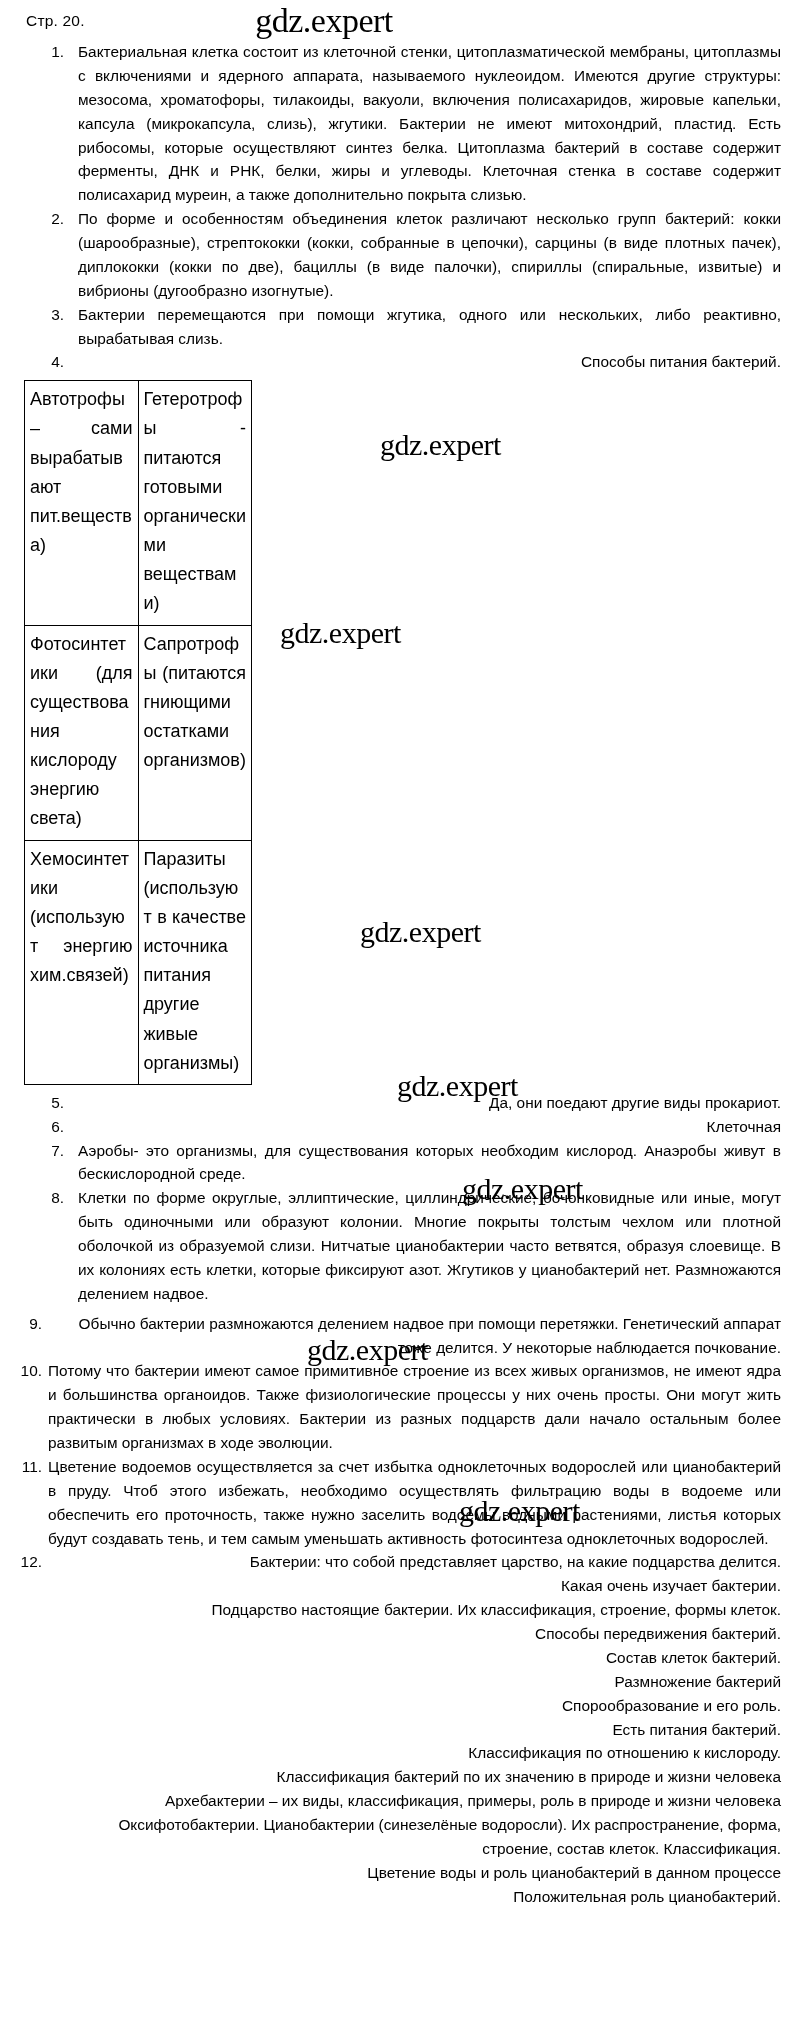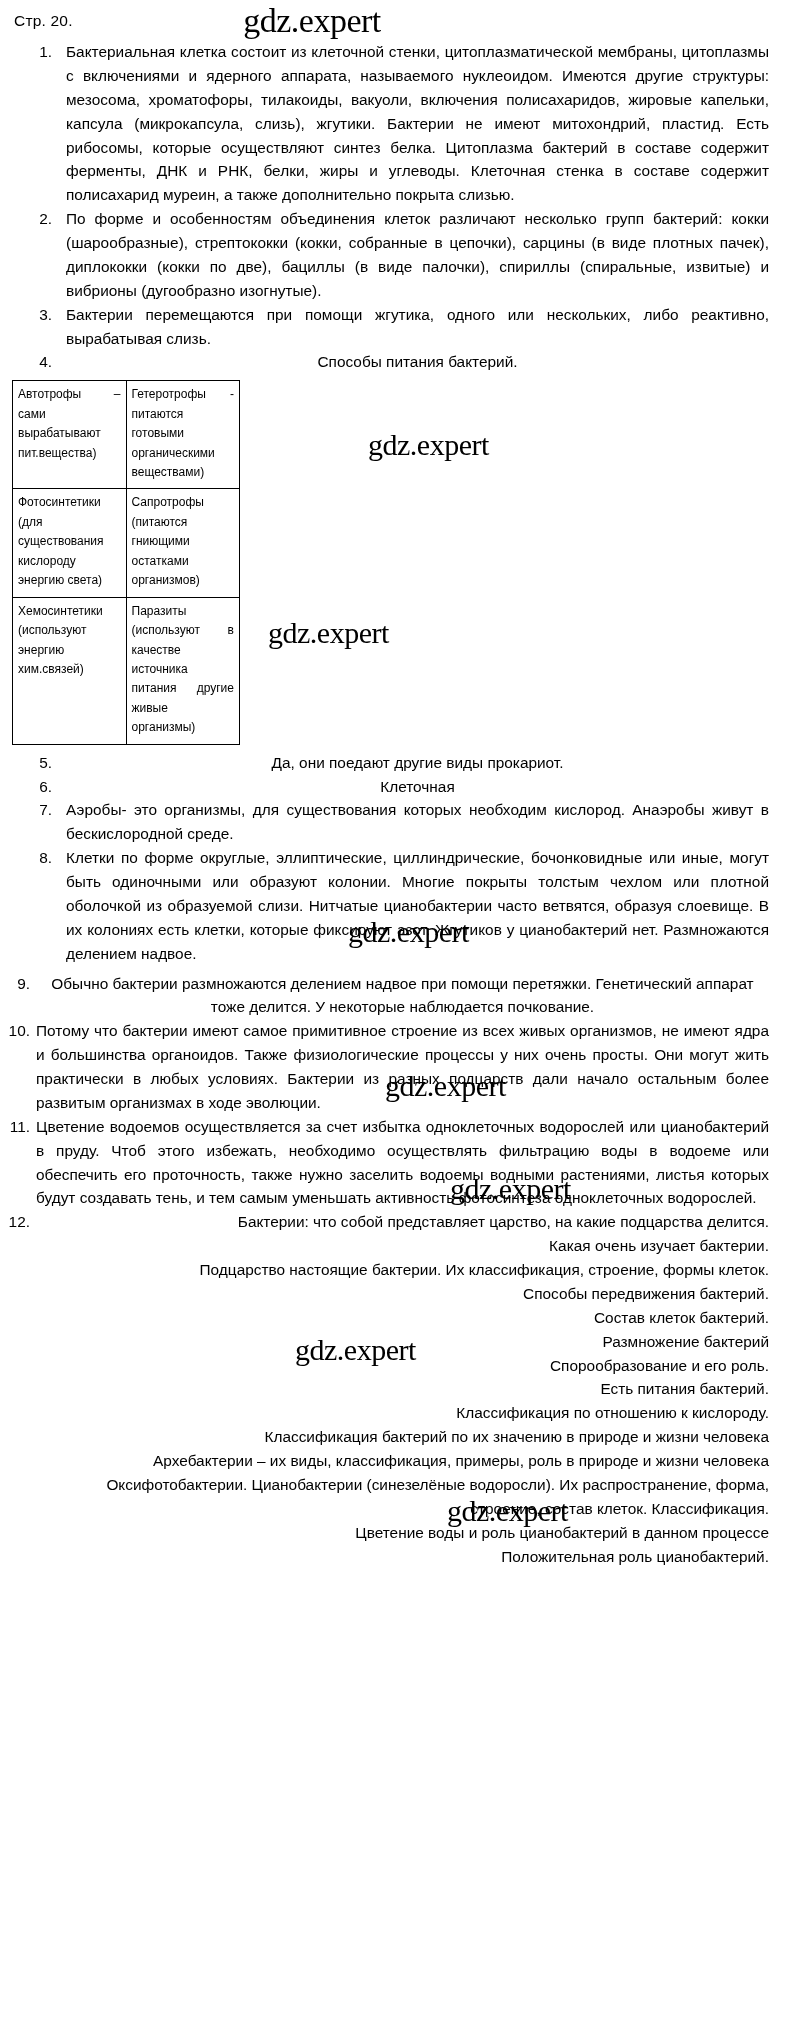--- a/index.html
+++ b/index.html
@@ -14,20 +14,21 @@
     color: #000000;
     position: relative;
     overflow: hidden;
   }
   .page {
     position: relative;
     width: 624px;
     min-height: 2039px;
     padding: 16px;
     box-sizing: border-box;
+    margin-left: 12px;
   }
 
   
   .page-label {
     position: absolute;
     left: 14px;
     top: 12px;
     font-size: 15.5px;
     letter-spacing: .2px;
   }
@@ -84,34 +85,34 @@
 
   
   .grpA li.qitem { padding-left: 66px; padding-right: 18px; }
   .grpA li.qitem .num { left: 28px; width: 24px; }
 
   
   .grpB li.qitem { padding-left: 36px; padding-right: 18px; }
   .grpB li.qitem .num { left: 0px; width: 30px; }
 
   .just { text-align: justify; text-align-last: left; }
-  .nojust { text-align: center; }
+  .nojust { text-align: right; }
 
   
   .tbl-wrap { margin: 6px 0 0 12px; }
   table.feed {
     border-collapse: collapse;
     width: 228px;
     table-layout: fixed;
   }
   table.feed td {
     border: 1px solid #000;
     vertical-align: top;
     padding: 4px 5px 6px 5px;
-    font-size: 12px;
+    font-size: 18px;
     line-height: 1.62;
     text-align: justify;
     text-align-last: left;
     width: 50%;
     word-break: break-word;
   }
   table.feed td.j { text-align: justify; }
 
   
   .sub-lines { display: block; }

